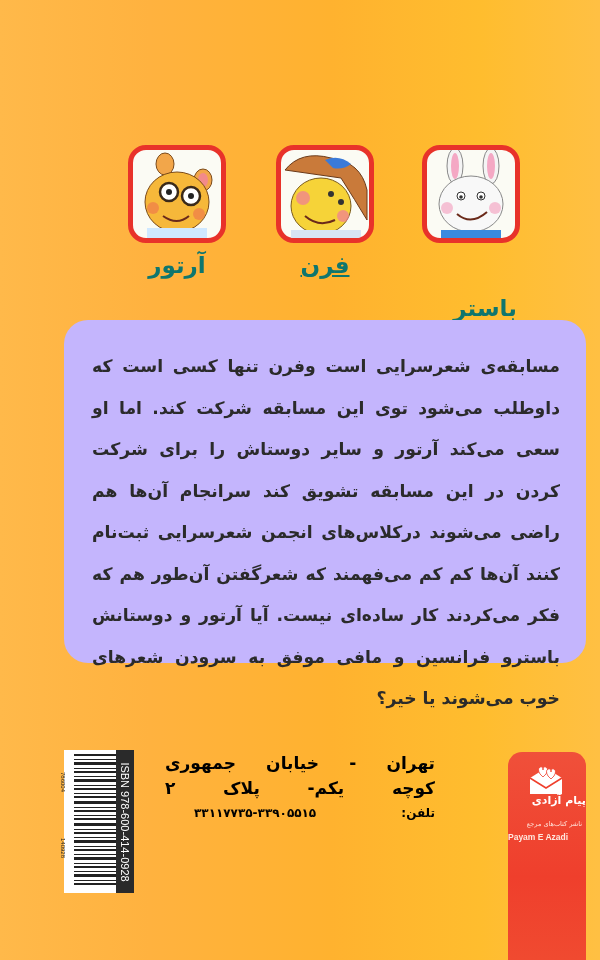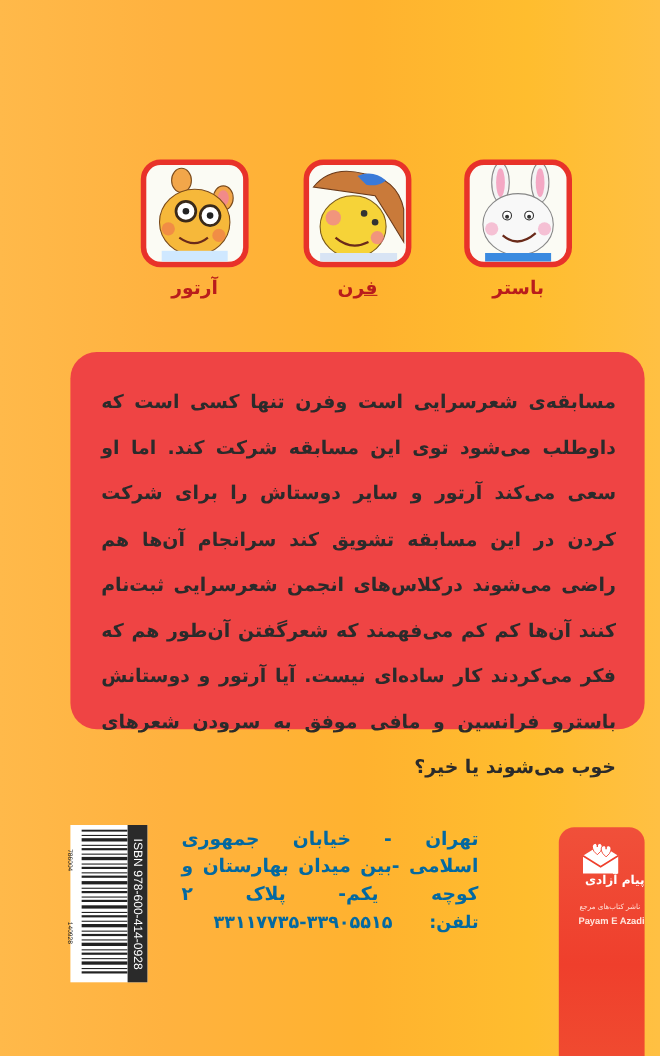--- a/index.html
+++ b/index.html
@@ -9,25 +9,25 @@
     font-family: "DejaVu Sans", sans-serif;
   }
   .char {
     position: absolute; top: 145px; width: 98px; height: 98px;
     box-sizing: border-box; border: 5px solid #e8322a; border-radius: 18px;
     background: #fbfbf4; overflow: hidden;
   }
   .char svg { width: 100%; height: 100%; display: block; }
   .char-label {
     position: absolute; top: 252px; width: 98px; text-align: center;
-    color: #b91c1c; font-weight: bold; font-size: 17px; direction: rtl;
+    color: #0f766e; font-weight: bold; font-size: 23px; direction: rtl;
   }
   .card {
     position: absolute; left: 64px; top: 320px; width: 522px; height: 343px;
-    background: #ef4444; border-radius: 24px;
+    background: #c4b5fd; border-radius: 24px;
   }
   .blurb {
     position: absolute; left: 28px; right: 26px; top: 26px;
     direction: rtl; text-align: justify; text-align-last: right;
     font-size: 17.2px; line-height: 41.5px; color: #2b2b2b; font-weight: bold;
   }
   .barcode {
     position: absolute; left: 64px; top: 750px; width: 70px; height: 143px;
     background: #ffffff;
   }
@@ -41,40 +41,40 @@
     white-space: nowrap; color: #fff; font-size: 11px;
     font-family: "Liberation Sans", sans-serif;
   }
   .small-num {
     position: absolute; left: 2px; transform: rotate(90deg); transform-origin: left top;
     font-size: 6px; color: #222; font-family: "Liberation Sans", sans-serif; white-space: nowrap;
   }
   .address {
     position: absolute; left: 165px; top: 751px; width: 270px;
     direction: rtl; text-align: justify; text-align-last: justify;
-    color: #0369a1; font-weight: bold; font-size: 17px; line-height: 25px;
+    color: #000000; font-weight: bold; font-size: 17px; line-height: 25px;
   }
   .address div { text-align-last: justify; }
-  .address .phone { font-size: 16px; margin-left: 29px; }
+  .address .phone { font-size: 12px; margin-left: 29px; }
   .publisher {
     position: absolute; left: 508px; top: 752px; width: 78px; height: 208px;
     background: linear-gradient(180deg, #f0503a 0%, #ef3f2c 60%, #f04a30 100%);
     border-radius: 14px 14px 0 0;
   }
   .pub-logo { position: absolute; left: 18px; top: 12px; width: 40px; height: 32px; }
   .pub-name {
     position: absolute; left: 0; right: 0; top: 42px; text-align: right;
     color: #fff; font-weight: bold; font-size: 11px; direction: rtl; margin-left: 19px;
   }
   .pub-tagline {
     position: absolute; left: 0; right: 4px; top: 68px; text-align: right;
     color: #ffe1d8; font-size: 6.5px; direction: rtl;
   }
   .pub-latin {
-    position: absolute; left: 0; right: 0; top: 80px; text-align: right;
+    position: absolute; left: 0; right: 0; top: 80px; text-align: left;
     color: #ffe7de; font-size: 8.5px; font-weight: bold;
     font-family: "Liberation Sans", sans-serif;
   }
 </style>
 </head>
 <body>
 
 <div class="char" style="left:128px;">
   <svg viewBox="0 0 88 88">
     <ellipse cx="32" cy="14" rx="9" ry="11" fill="#f2a64a" stroke="#7a4a1a" stroke-width="1"></ellipse>
@@ -117,21 +117,21 @@
     <circle cx="54" cy="47" r="1.8" fill="#333"></circle>
     <circle cx="20" cy="58" r="6" fill="#f4a8c4" opacity="0.7"></circle>
     <circle cx="68" cy="58" r="6" fill="#f4a8c4" opacity="0.7"></circle>
     <path d="M30 64 Q44 76 60 62" stroke="#6a2a1a" stroke-width="2" fill="none"></path>
     <rect x="14" y="80" width="60" height="8" fill="#3a8ae0"></rect>
   </svg>
 </div>
 
 <div class="char-label" style="left:128px;">آرتور</div>
 <div class="char-label" style="left:276px;text-decoration:underline;">فرن</div>
-<div class="char-label" style="left:422px;">باستر</div>
+<div class="char-label" style="left:436px;margin-top:43px;">باستر</div>
 
 <div class="card">
   <div class="blurb">مسابقه‌ی شعرسرایی است وفرن تنها کسی است که داوطلب می‌شود توی این مسابقه شرکت کند. اما او سعی می‌کند آرتور و سایر دوستاش را برای شرکت کردن در این مسابقه تشویق کند سرانجام آن‌ها هم راضی می‌شوند درکلاس‌های انجمن شعرسرایی ثبت‌نام کنند آن‌ها کم کم می‌فهمند که شعرگفتن آن‌طور هم که فکر می‌کردند کار ساده‌ای نیست. آیا آرتور و دوستانش باسترو فرانسین و مافی موفق به سرودن شعرهای خوب می‌شوند یا خیر؟</div>
 </div>
 
 <div class="barcode">
   <svg class="bars" viewBox="0 0 42 135" preserveAspectRatio="none">
     <g fill="#222">
       <rect x="0" y="0" width="42" height="2"></rect>
       <rect x="0" y="5" width="42" height="1"></rect>
@@ -168,21 +168,20 @@
   </svg>
   <div class="small-num" style="top:22px;">786004</div>
   <div class="small-num" style="top:88px;">140928</div>
   <div class="isbn-strip">
     <div class="isbn-text">ISBN 978-600-414-0928</div>
   </div>
 </div>
 
 <div class="address">
   <div>تهران - خیابان جمهوری</div>
-  <div>اسلامی -بین میدان بهارستان و</div>
   <div>کوچه یکم- پلاک ۲</div>
   <div class="phone">تلفن: ۳۳۹۰۵۵۱۵-۳۳۱۱۷۷۳۵</div>
 </div>
 
 <div class="publisher">
   <svg class="pub-logo" viewBox="0 0 40 32">
     <path d="M4 14 L20 4 L36 14 L36 30 L4 30 Z" fill="#fff"></path>
     <path d="M4 14 L20 24 L36 14" stroke="#ef3f2c" stroke-width="1.5" fill="none"></path>
     <path d="M14 10 q-3 -5 0 -7 q3 -1 3 3 q0 -4 3 -3 q3 2 0 7 l-3 3 z" fill="#fff" stroke="#ef3f2c" stroke-width="0.8"></path>
     <path d="M22 12 q-3 -5 0 -7 q3 -1 3 3 q0 -4 3 -3 q3 2 0 7 l-3 3 z" fill="#fff" stroke="#ef3f2c" stroke-width="0.8"></path>

